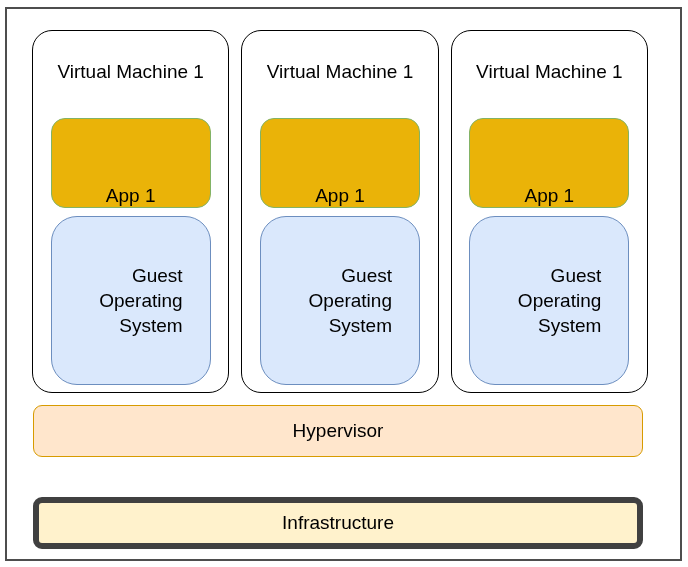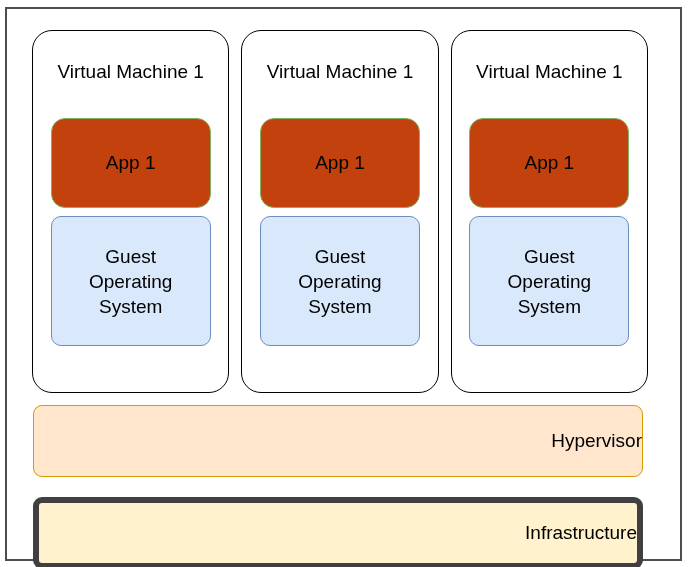--- a/index.html
+++ b/index.html
@@ -51,57 +51,57 @@
     font-size: 19px;
     line-height: 25px;
     text-align: center;
     white-space: nowrap;
   }
   .app-box {
     margin-top: 34px;
     width: 160px;
     height: 90px;
     box-sizing: border-box;
-    background: #c2410c;
+    background: #eab308;
     border: 1px solid #82b366;
     border-radius: 14px;
     display: flex;
-    align-items: center;
+    align-items: flex-end;
     justify-content: center;
     font-size: 19px;
   }
   .os-box {
     margin-top: 8px;
     width: 160px;
-    height: 130px;
+    height: 169px;
     box-sizing: border-box;
     background: #dae8fc;
     border: 1px solid #6c8ebf;
-    border-radius: 10px;
+    border-radius: 26px;
     display: flex;
     align-items: center;
     justify-content: center;
-    text-align: center;
+    text-align: right;
     font-size: 19px;
   }
   .os-box .os-label {
     display: inline-block;
     width: 104px;
     line-height: 25px;
   }
   .layer {
     position: absolute;
     left: 26px;
     width: 610px;
-    height: 72px;
+    height: 52px;
     box-sizing: border-box;
     border-radius: 9px;
     display: flex;
     align-items: center;
-    justify-content: flex-end;
+    justify-content: center;
     font-size: 19px;
   }
   .layer-hypervisor {
     top: 396px;
     background: #ffe6cc;
     border: 1px solid #d79b00;
   }
   .layer-infrastructure {
     top: 488px;
     background: #fff2cc;

